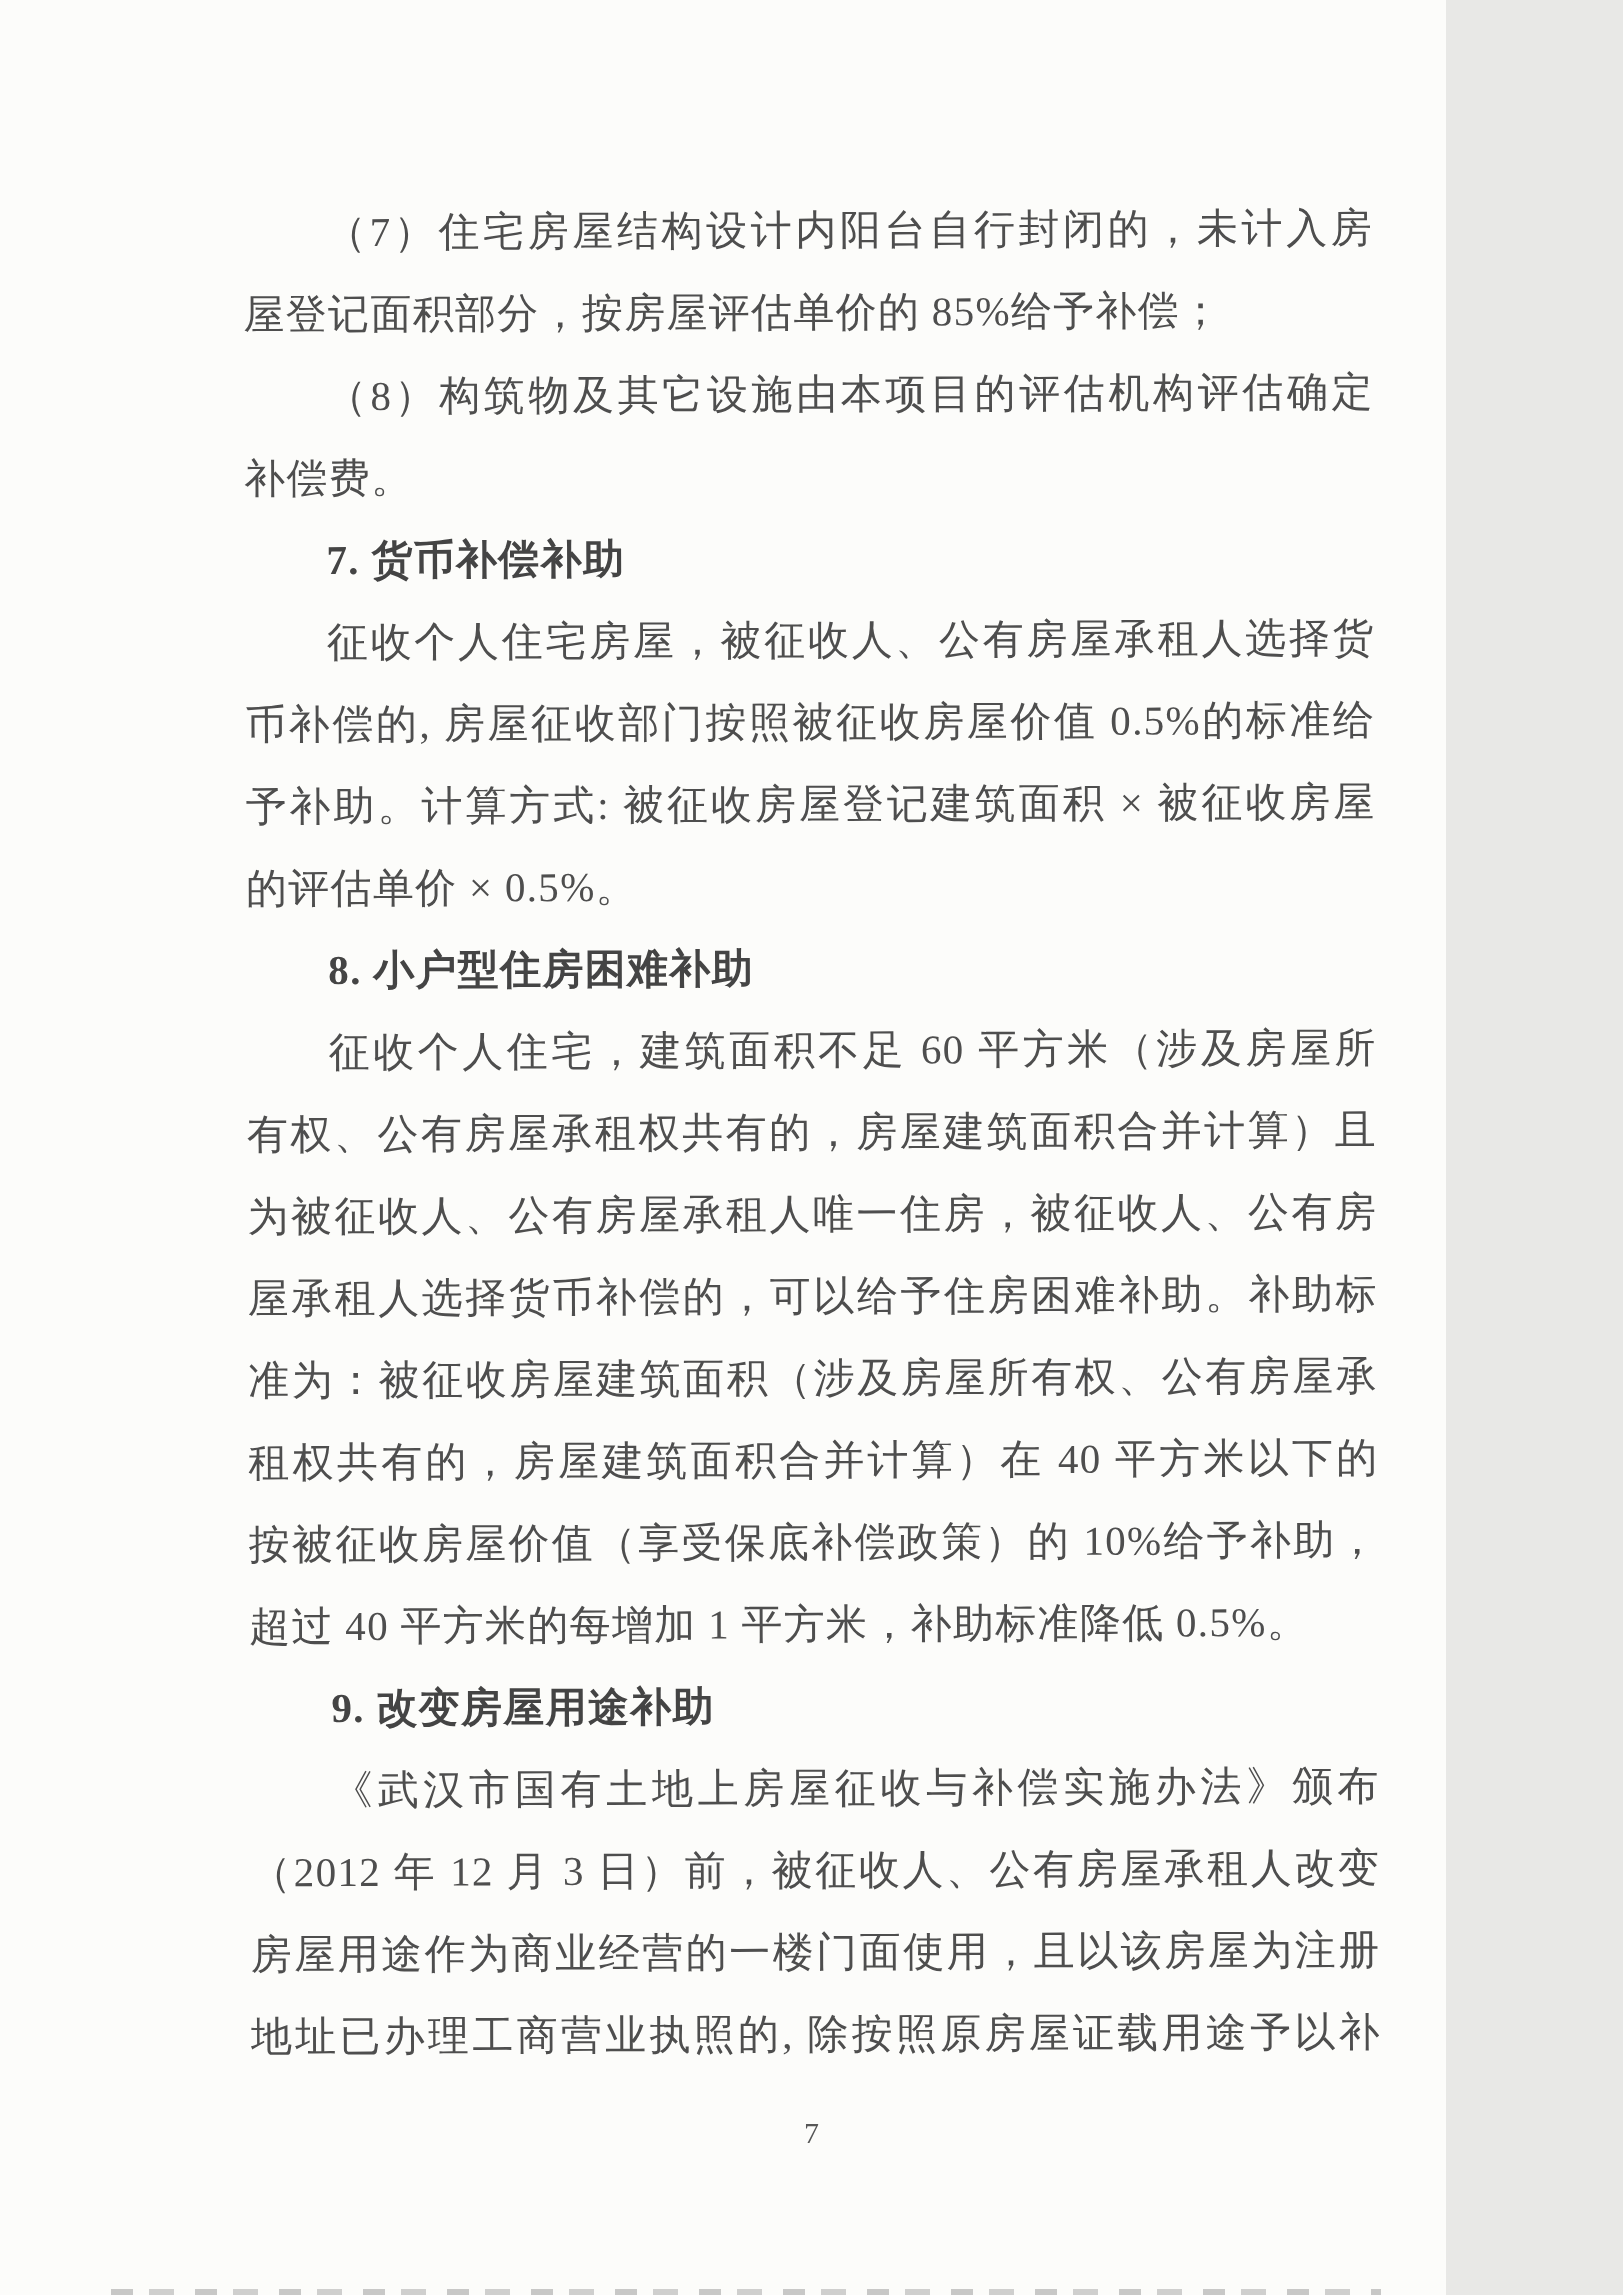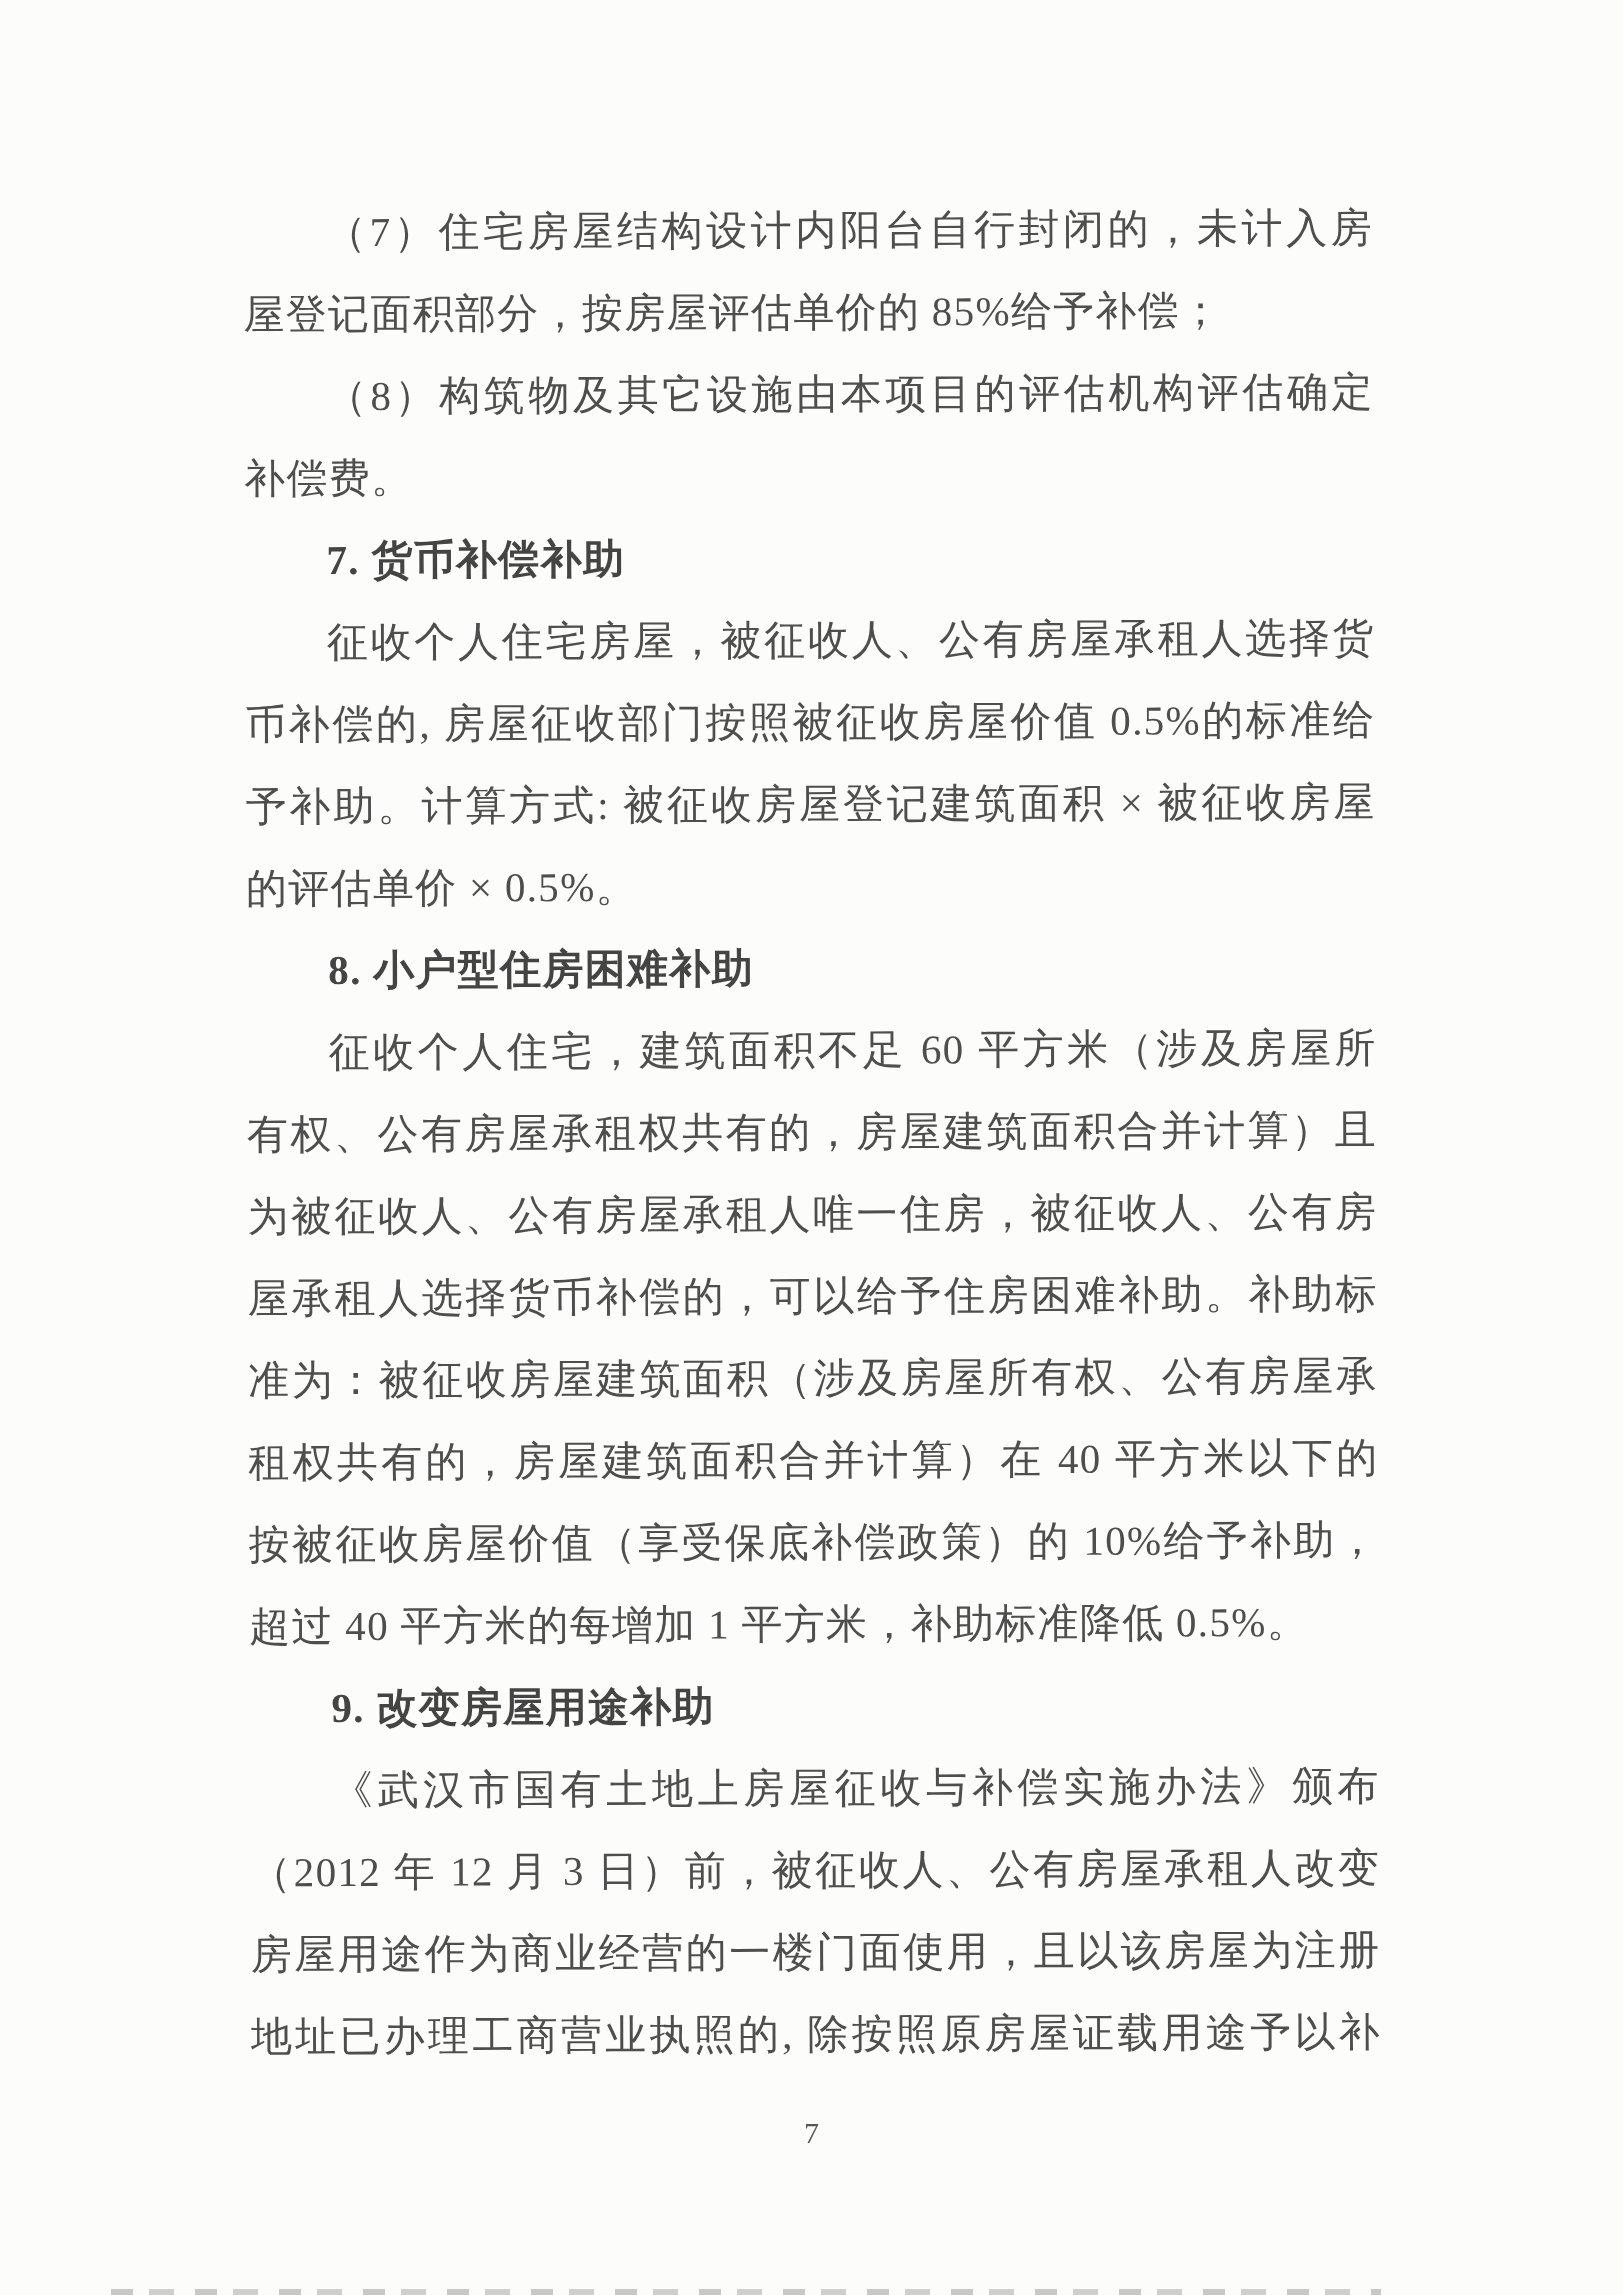--- a/index.html
+++ b/index.html
@@ -2,21 +2,21 @@
 <html style="font-size:10.5px"><head>
 <meta charset="utf-8">
 <style>
   html, body {
     margin: 0;
     padding: 0;
     background: #e8e8e6;
   }
   .page {
     position: relative;
-    width: 1623px;
+    width: 1446px;
     height: 2295px;
     background: #fcfcfa;
     overflow: hidden;
     font-family: "Liberation Serif", "DejaVu Serif", serif;
   }
   .text-block {
     position: absolute;
     left: 247px;
     top: 189px;
     width: 1130px;

